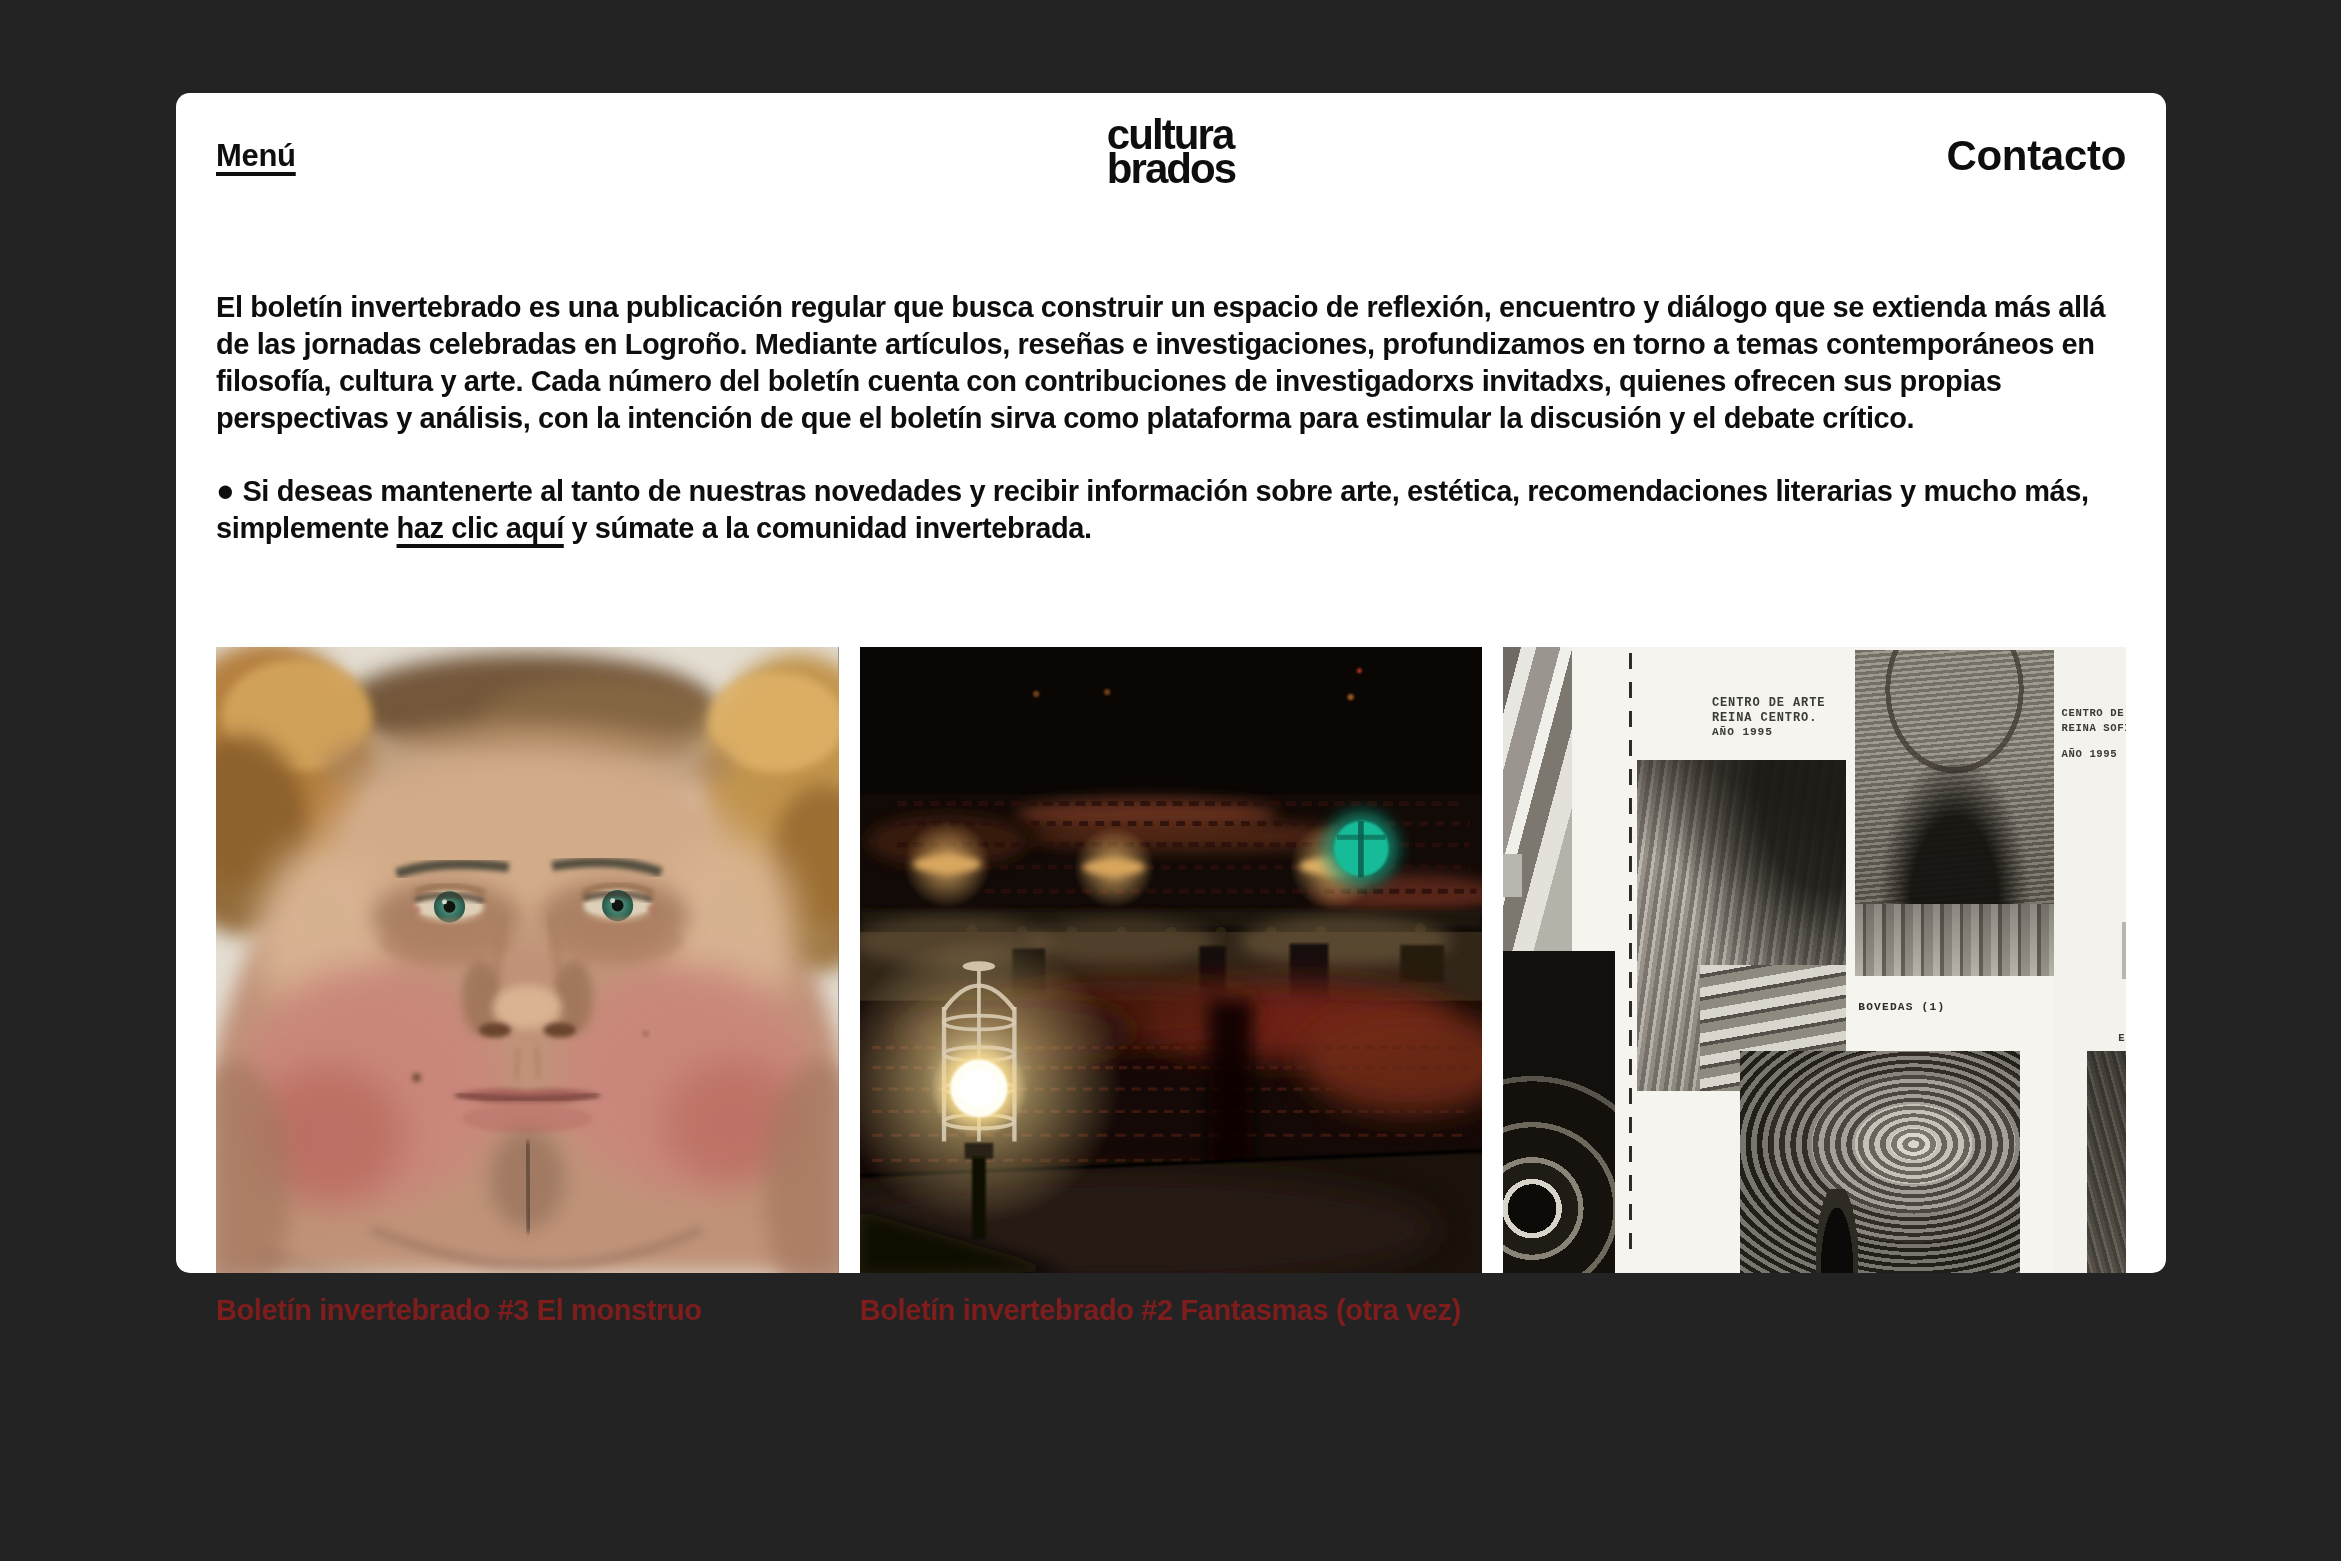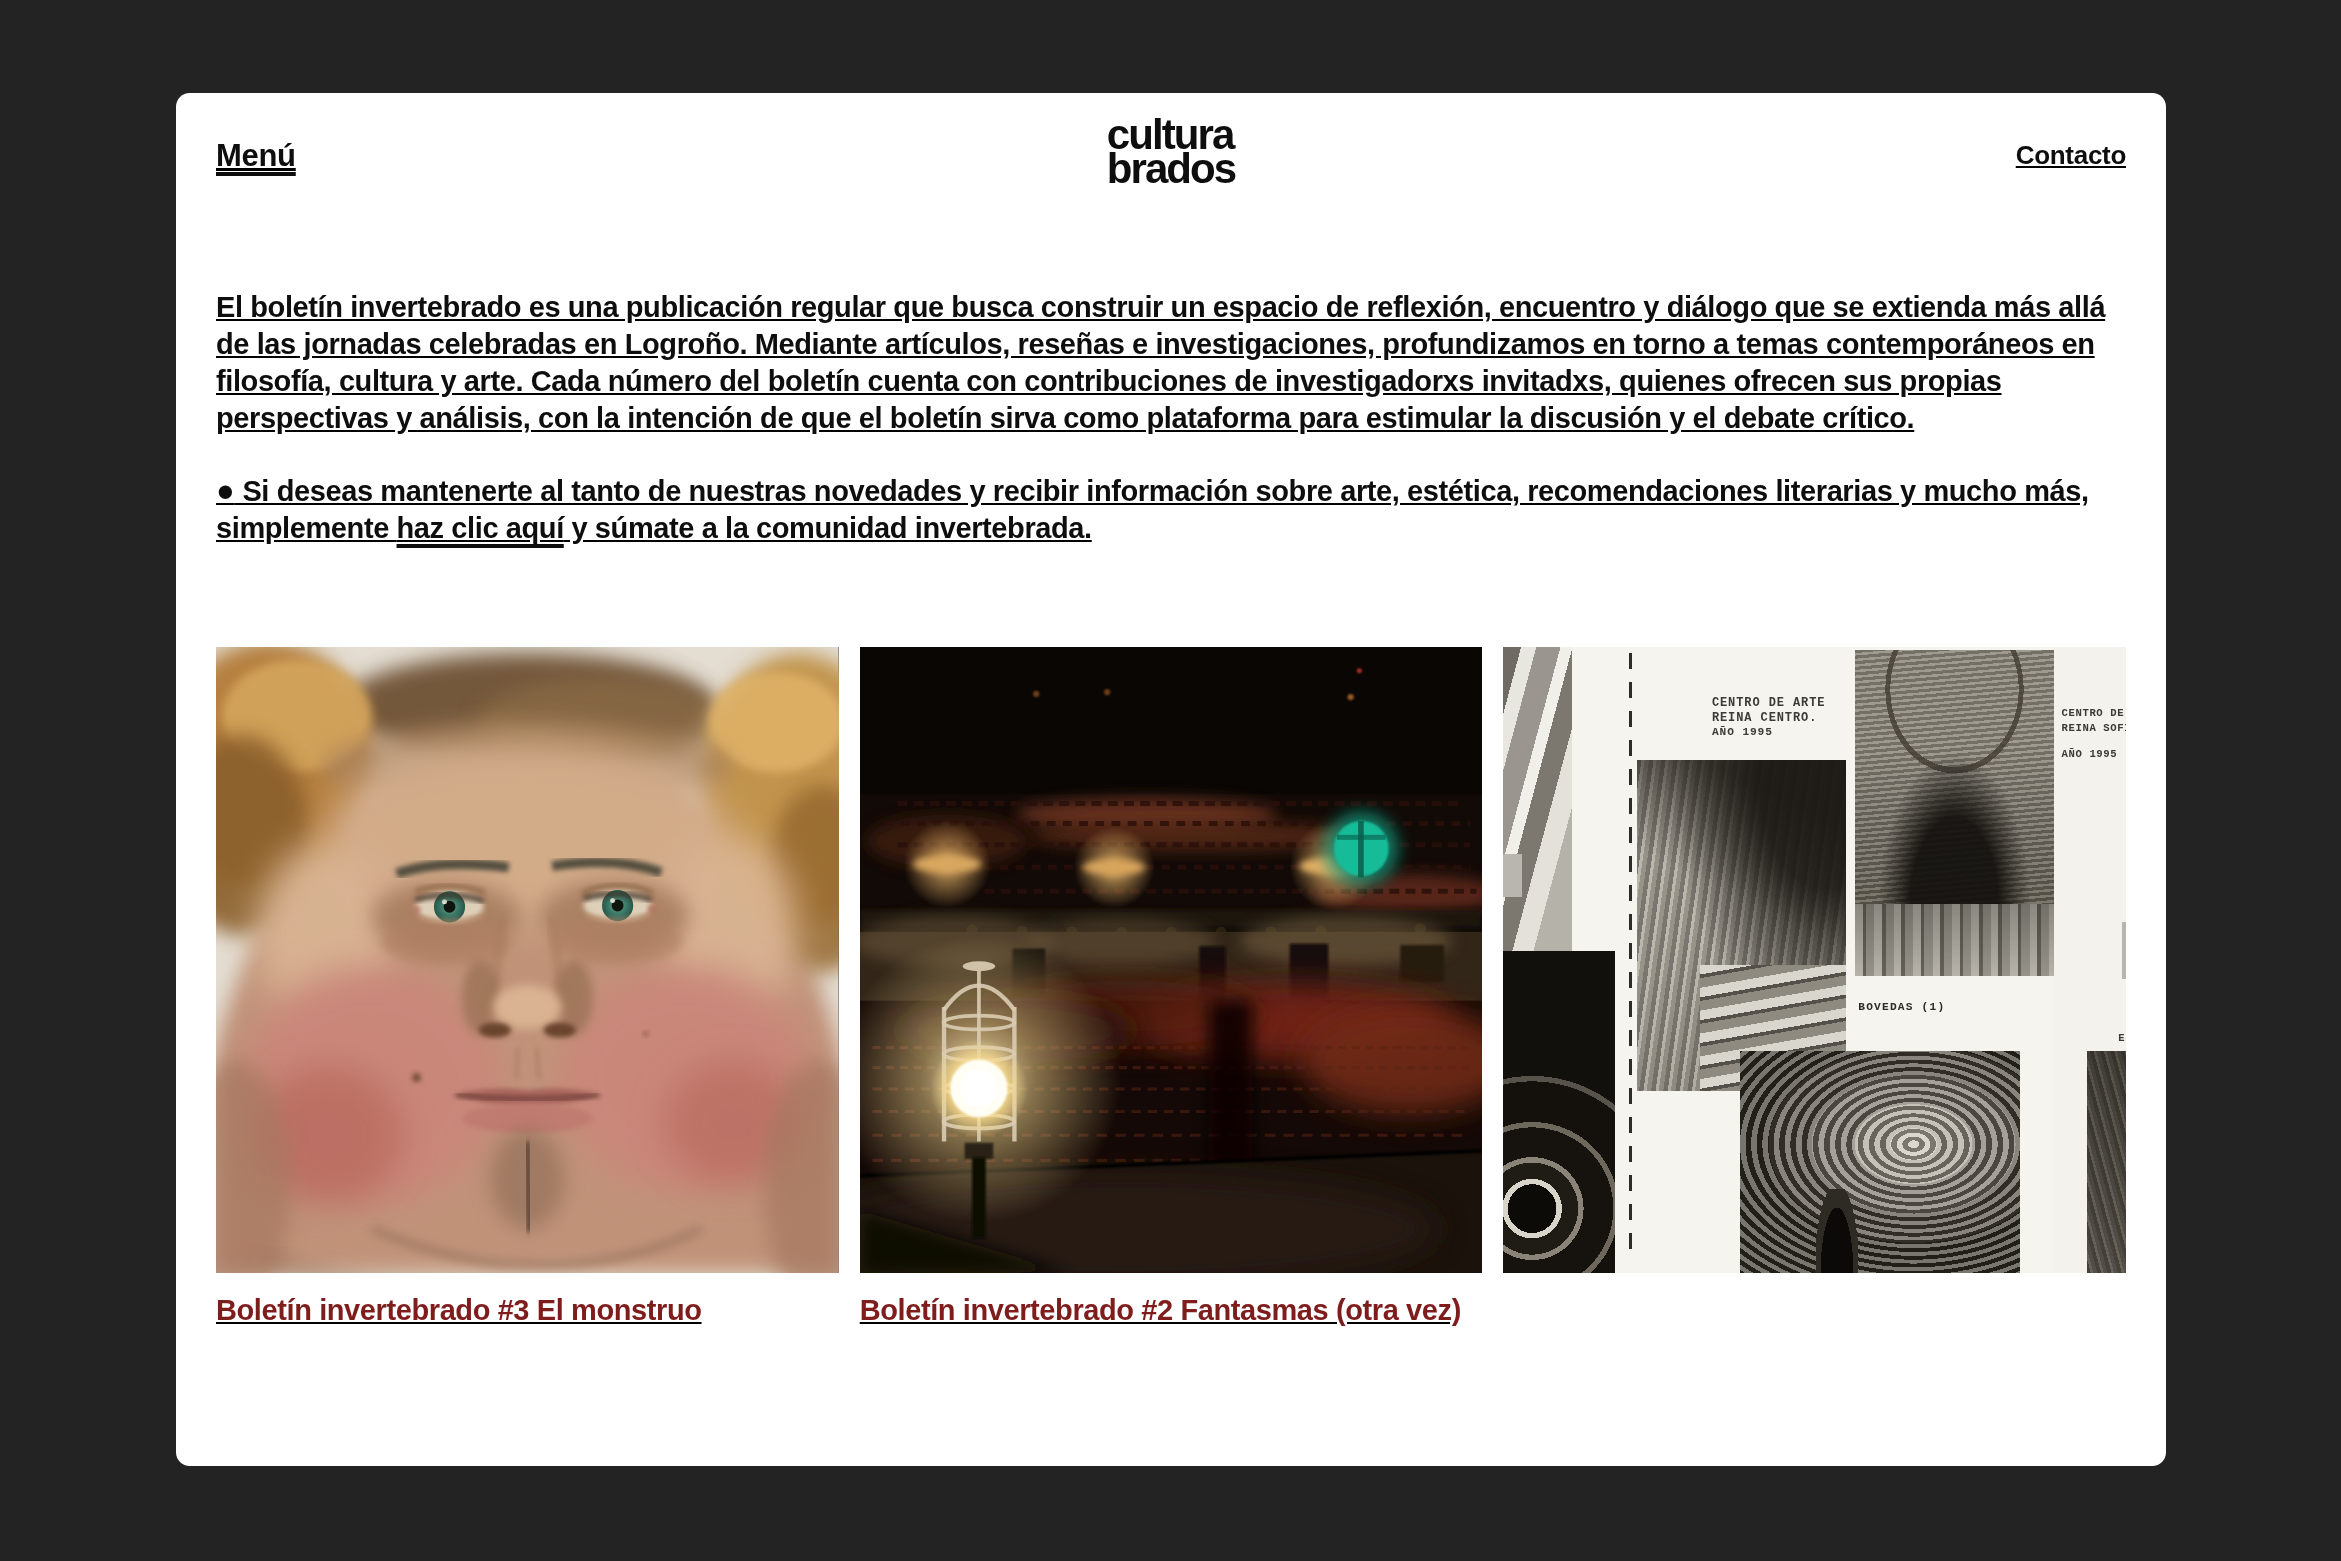--- a/index.html
+++ b/index.html
@@ -2,32 +2,32 @@
 <html style="font-size:10px"><head>
 <meta charset="utf-8">
 <style>
   * { margin:0; padding:0; box-sizing:border-box; }
   html,body { width:2342px; height:1561px; overflow:hidden; }
   body { background:#232323; font-family:"Liberation Sans", sans-serif; }
 
   .page { position:relative; width:2342px; height:1561px; }
 
   .card {
-    position:absolute; left:176px; top:93px; width:1990px; height:1373px;
-    background:#ffffff; border-radius:13.7px; padding:29px 40px 0 40px;text-decoration:underline;
+    position:absolute; left:176px; top:93px; width:1990px; height:1180px;
+    background:#ffffff; border-radius:13.7px; padding:29px 40px 0 40px;
   }
 
   
   .hdr { position:relative; height:67px; display:flex; align-items:center; }
   .hdr a { color:#0e0e0e; cursor:pointer; }
   .menu-link {
     font-size:31px; font-weight:700; letter-spacing:-0.3px;
     text-decoration:underline; text-decoration-thickness:4.4px; text-underline-offset:6.2px;
   }
-  .contact-link { margin-left:auto; font-size:26px; font-weight:700; letter-spacing:-0.3px; text-decoration:none; }
+  .contact-link { margin-left:auto; font-size:42px; font-weight:700; letter-spacing:-0.3px; text-decoration:none; }
   .logo {
     position:absolute; left:50%; top:-3.7px; transform:translateX(-50%);
     display:flex; flex-direction:column; cursor:pointer;
   }
   .logo span {
     font-size:42px; font-weight:700; letter-spacing:-1.9px; line-height:34px; color:#0e0e0e;
   }
 
   
   .intro { margin-top:100px; width:1917px; }

